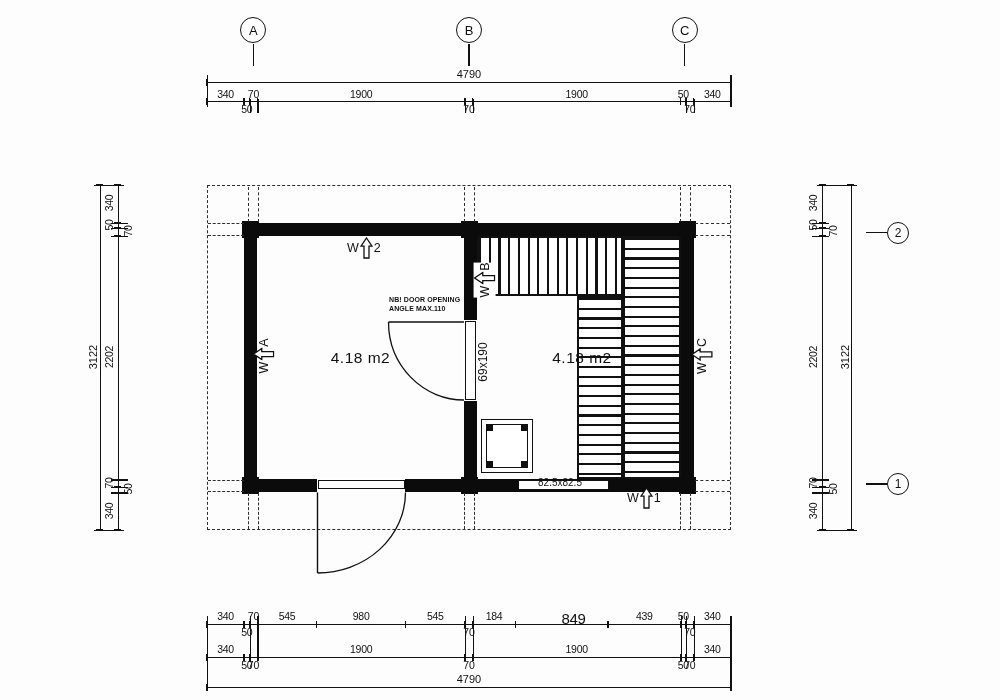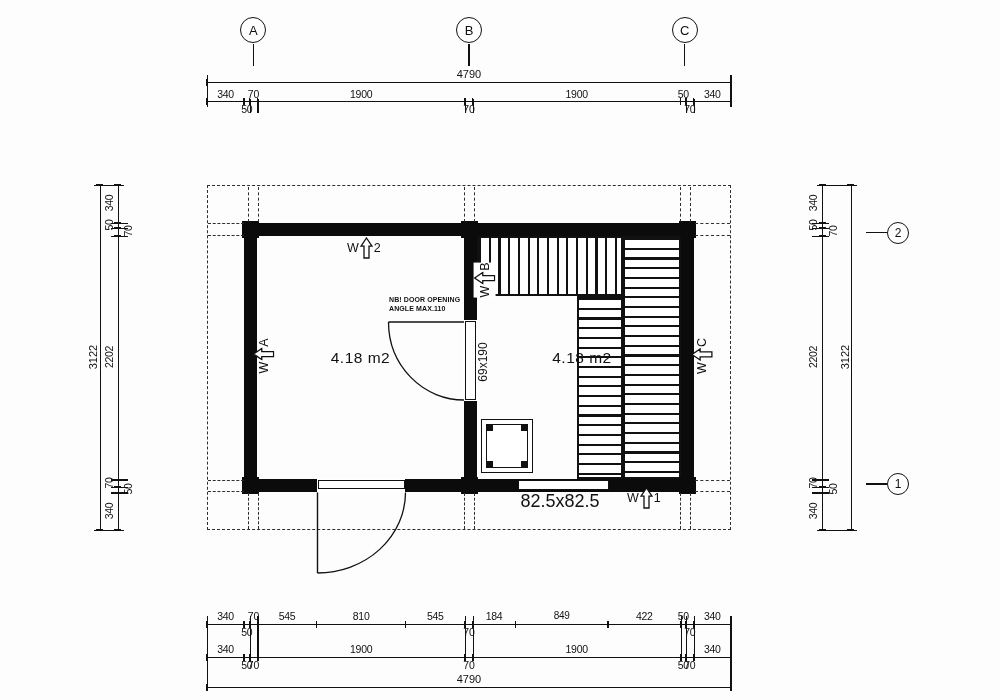--- a/index.html
+++ b/index.html
@@ -74,21 +74,21 @@
     <path d="M317.5 573 A88 80.6 0 0 0 405.5 492.4" fill="none" stroke="#111" stroke-width="1.3"></path>
   </svg>
 
   <div class="roomlabel" style="left:330.5px;top:348.5px">4.18 m2</div>
   <div class="roomlabel" style="left:552px;top:348.5px">4.18 m2</div>
 
   <div class="notetext" style="left:389px;top:296px">NB! DOOR OPENING</div>
   <div class="notetext" style="left:389px;top:304.5px">ANGLE MAX.110</div>
 
   <div class="sizelabel rot" style="left:453px;top:354.5px;width:60px;font-size:12px">69x190</div>
-  <div class="sizelabel" style="left:520px;top:491px;width:80px;font-size:18px">82.5x82.5</div>
+  <div class="sizelabel" style="left:520px;top:477px;width:80px;font-size:10px">82.5x82.5</div>
 
   <div class="wlabel" style="left:347px;top:237px">
     <span>W</span>
     <svg width="13" height="22" viewBox="0 0 13 22">
         <path d="M6.5 1 L12 9.2 L9 9.2 L9 21 L4 21 L4 9.2 L1 9.2 Z" fill="#fff" stroke="#111" stroke-width="1.3"></path>
       </svg>
     <span>2</span>
   </div>
   <div class="wlabel rot" style="left:246px;top:345px">
     <span>W</span>
@@ -168,31 +168,31 @@
     <div style="position: absolute; left: 206.25px; top: 621.2px; width: 1.3px; height: 7px; background: rgb(17, 17, 17);"></div>
     <div style="position: absolute; left: 243.444px; top: 621.2px; width: 1.3px; height: 7px; background: rgb(17, 17, 17);"></div>
     <div class="dim-label" style="position: absolute; left: 201.497px; top: 610px; width: 48px; text-align: center; font-size: 10.5px; letter-spacing: -0.3px;">340</div>
     <div style="position: absolute; left: 248.914px; top: 621.2px; width: 1.3px; height: 7px; background: rgb(17, 17, 17);"></div>
     <div class="dim-label" style="position: absolute; left: 222.829px; top: 626px; width: 48px; text-align: center; font-size: 10.5px; letter-spacing: -0.3px;">50</div>
     <div style="position: absolute; left: 256.572px; top: 621.2px; width: 1.3px; height: 7px; background: rgb(17, 17, 17);"></div>
     <div class="dim-label" style="position: absolute; left: 229.393px; top: 610px; width: 48px; text-align: center; font-size: 10.5px; letter-spacing: -0.3px;">70</div>
     <div style="position: absolute; left: 316.192px; top: 621.2px; width: 1.3px; height: 7px; background: rgb(17, 17, 17);"></div>
     <div class="dim-label" style="position: absolute; left: 263.032px; top: 610px; width: 48px; text-align: center; font-size: 10.5px; letter-spacing: -0.3px;">545</div>
     <div style="position: absolute; left: 404.801px; top: 621.2px; width: 1.3px; height: 7px; background: rgb(17, 17, 17);"></div>
-    <div class="dim-label" style="position: absolute; left: 337.146px; top: 610px; width: 48px; text-align: center; font-size: 10.5px; letter-spacing: -0.3px;">810</div>
+    <div class="dim-label" style="position: absolute; left: 337.146px; top: 610px; width: 48px; text-align: center; font-size: 10.5px; letter-spacing: -0.3px;">980</div>
     <div style="position: absolute; left: 464.421px; top: 621.2px; width: 1.3px; height: 7px; background: rgb(17, 17, 17);"></div>
     <div class="dim-label" style="position: absolute; left: 411.261px; top: 610px; width: 48px; text-align: center; font-size: 10.5px; letter-spacing: -0.3px;">545</div>
     <div style="position: absolute; left: 472.079px; top: 621.2px; width: 1.3px; height: 7px; background: rgb(17, 17, 17);"></div>
     <div class="dim-label" style="position: absolute; left: 444.9px; top: 626px; width: 48px; text-align: center; font-size: 10.5px; letter-spacing: -0.3px;">70</div>
     <div style="position: absolute; left: 514.524px; top: 621.2px; width: 1.3px; height: 7px; background: rgb(17, 17, 17);"></div>
     <div class="dim-label" style="position: absolute; left: 469.951px; top: 610px; width: 48px; text-align: center; font-size: 10.5px; letter-spacing: -0.3px;">184</div>
     <div style="position: absolute; left: 607.4px; top: 621.2px; width: 1.3px; height: 7px; background: rgb(17, 17, 17);"></div>
-    <div class="dim-label" style="position: absolute; left: 537.612px; top: 610px; width: 48px; text-align: center; font-size: 10px; letter-spacing: -0.3px;">849</div>
+    <div class="dim-label" style="position: absolute; left: 537.612px; top: 610px; width: 48px; text-align: right; font-size: 15px; letter-spacing: -0.3px;">849</div>
     <div style="position: absolute; left: 679.928px; top: 621.2px; width: 1.3px; height: 7px; background: rgb(17, 17, 17);"></div>
-    <div class="dim-label" style="position: absolute; left: 620.314px; top: 610px; width: 48px; text-align: center; font-size: 10.5px; letter-spacing: -0.3px;">422</div>
+    <div class="dim-label" style="position: absolute; left: 620.314px; top: 610px; width: 48px; text-align: center; font-size: 10.5px; letter-spacing: -0.3px;">439</div>
     <div style="position: absolute; left: 685.398px; top: 621.2px; width: 1.3px; height: 7px; background: rgb(17, 17, 17);"></div>
     <div class="dim-label" style="position: absolute; left: 659.313px; top: 610px; width: 48px; text-align: center; font-size: 10.5px; letter-spacing: -0.3px;">50</div>
     <div style="position: absolute; left: 693.056px; top: 621.2px; width: 1.3px; height: 7px; background: rgb(17, 17, 17);"></div>
     <div class="dim-label" style="position: absolute; left: 665.877px; top: 626px; width: 48px; text-align: center; font-size: 10.5px; letter-spacing: -0.3px;">70</div>
     <div style="position: absolute; left: 730.25px; top: 621.2px; width: 1.3px; height: 7px; background: rgb(17, 17, 17);"></div>
     <div class="dim-label" style="position: absolute; left: 688.303px; top: 610px; width: 48px; text-align: center; font-size: 10.5px; letter-spacing: -0.3px;">340</div>
     <div style="position: absolute; left: 206.9px; top: 657px; width: 524px; height: 1.4px; background: rgb(17, 17, 17);"></div>
     <div style="position: absolute; left: 206.25px; top: 654.2px; width: 1.3px; height: 7px; background: rgb(17, 17, 17);"></div>
     <div style="position: absolute; left: 243.444px; top: 654.2px; width: 1.3px; height: 7px; background: rgb(17, 17, 17);"></div>
     <div class="dim-label" style="position: absolute; left: 201.497px; top: 643px; width: 48px; text-align: center; font-size: 10.5px; letter-spacing: -0.3px;">340</div>

